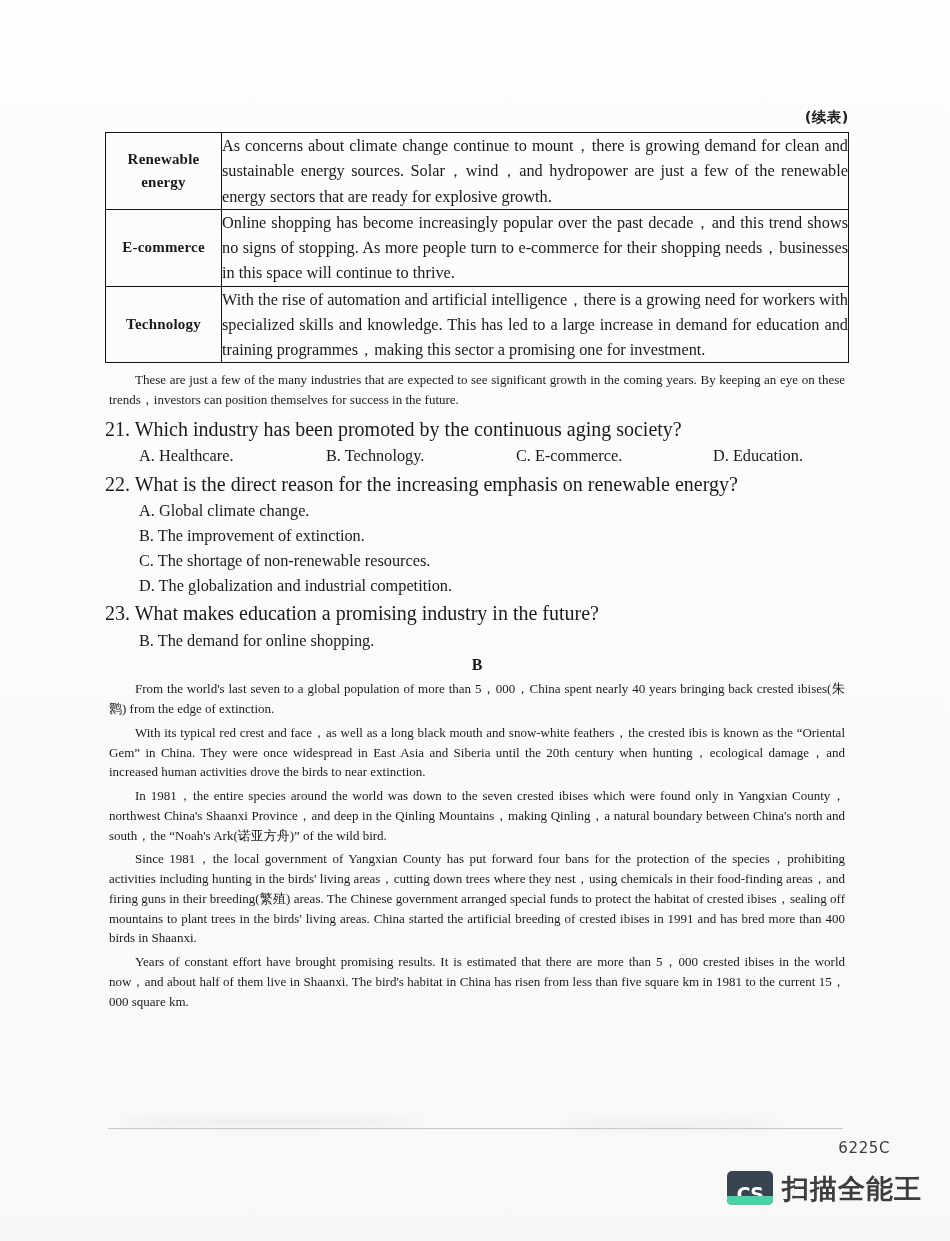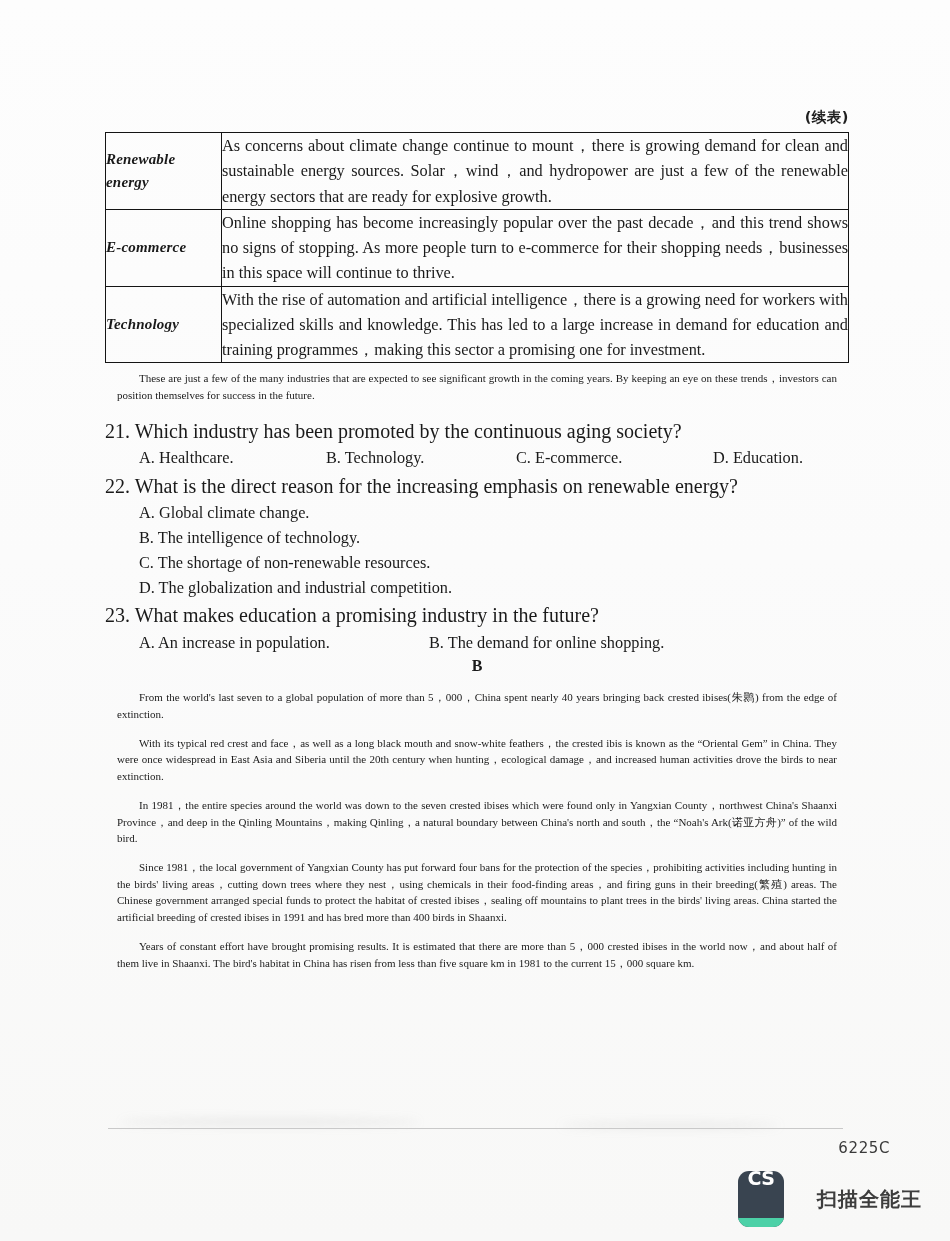--- a/index.html
+++ b/index.html
@@ -46,43 +46,43 @@
     table-layout: fixed;
     border: 1.6px solid #141414;
   }
   table.industry-table td {
     border: 1.1px solid #141414;
     vertical-align: middle;
     padding: 0;
   }
   td.label-cell {
     width: 115px;
+    text-align: center;
     font-weight: 700;
     font-size: 15px;
     line-height: 1.5;
     padding: 6px 4px;
     letter-spacing: .2px;
-    font-style: italic;
   }
   td.body-cell {
     padding: 8px 9px 9px 10px;
     font-size: 16.3px;
     line-height: 1.55;
     text-align: justify;
     text-justify: inter-word;
     hyphens: none;
   }
 
   
   p.para {
-    font-size: 11px;
+    font-size: 13px;
     line-height: 1.52;
     text-align: justify;
     text-justify: inter-word;
-    margin: 12px;
+    margin: 4px;
     text-indent: 2em;
   }
   p.para.first-after-table { margin-top: 7px; }
 
   .qline {
     font-size: 20px;
     line-height: 1.52;
     margin: 0;
     text-indent: 0;
     white-space: nowrap;
@@ -146,51 +146,50 @@
     position: absolute;
     right: 28px;
     top: 1171px;
     display: flex;
     align-items: center;
     gap: 9px;
     opacity: .93;
   }
   .cs-logo {
     width: 46px;
-    height: 56px;
-    border-radius: 11px;
+    height: 34px;
+    border-radius: 5px;
     background: #2b3744;
     position: relative;
     overflow: hidden;
     display: flex;
-    align-items: flex-start;
+    align-items: flex-end;
     justify-content: center;
   }
   .cs-logo .cs-text {
     color: #ffffff;
     font-family: "DejaVu Sans", sans-serif;
     font-weight: 700;
     font-size: 19px;
     letter-spacing: -.5px;
     margin-top: -4px;
   }
   .cs-logo .cs-bar {
     position: absolute;
     left: 0; right: 0; bottom: 0;
     height: 9px;
     background: #3fcfa1;
   }
   .wm-text {
     font-family: "DejaVu Sans", sans-serif;
-    font-size: 20px;
+    font-size: 27px;
     font-weight: 600;
     color: #2f2f2f;
     letter-spacing: 1px;
     line-height: 1;
-    margin-left: 24px;
   }
 
   
   .smudge {
     position: absolute;
     background: rgba(150,150,150,.13);
     border-radius: 50%;
     filter: blur(5px);
     pointer-events: none;
   }
@@ -233,28 +232,27 @@
     <div class="opts-row four">
       <span>A. Healthcare.</span>
       <span>B. Technology.</span>
       <span>C. E-commerce.</span>
       <span>D. Education.</span>
     </div>
 
     <p class="qline">22. What is the direct reason for the increasing emphasis on renewable energy?</p>
     <div class="opts-row stacked">
       <div>A. Global climate change.</div>
-      <div>B. The intelligence of technology.</div>
+      <div>B. The improvement of extinction.</div>
       <div>C. The shortage of non-renewable resources.</div>
       <div>D. The globalization and industrial competition.</div>
     </div>
 
     <p class="qline">23. What makes education a promising industry in the future?</p>
     <div class="opts-row two">
-      <span>A. An increase in population.</span>
       <span>B. The demand for online shopping.</span>
     </div>
 
     <div class="section-letter">B</div>
     <p class="para">From the world's last seven to a global population of more than 5，000，China spent nearly 40 years bringing back crested ibises(朱鹮) from the edge of extinction.</p>
     <p class="para">With its typical red crest and face，as well as a long black mouth and snow-white feathers，the crested ibis is known as the “Oriental Gem” in China. They were once widespread in East Asia and Siberia until the 20th century when hunting，ecological damage，and increased human activities drove the birds to near extinction.</p>
     <p class="para">In 1981，the entire species around the world was down to the seven crested ibises which were found only in Yangxian County，northwest China's Shaanxi Province，and deep in the Qinling Mountains，making Qinling，a natural boundary between China's north and south，the “Noah's Ark(诺亚方舟)” of the wild bird.</p>
     <p class="para">Since 1981，the local government of Yangxian County has put forward four bans for the protection of the species，prohibiting activities including hunting in the birds' living areas，cutting down trees where they nest，using chemicals in their food-finding areas，and firing guns in their breeding(繁殖) areas. The Chinese government arranged special funds to protect the habitat of crested ibises，sealing off mountains to plant trees in the birds' living areas. China started the artificial breeding of crested ibises in 1991 and has bred more than 400 birds in Shaanxi.</p>
     <p class="para">Years of constant effort have brought promising results. It is estimated that there are more than 5，000 crested ibises in the world now，and about half of them live in Shaanxi. The bird's habitat in China has risen from less than five square km in 1981 to the current 15，000 square km.</p>
 

